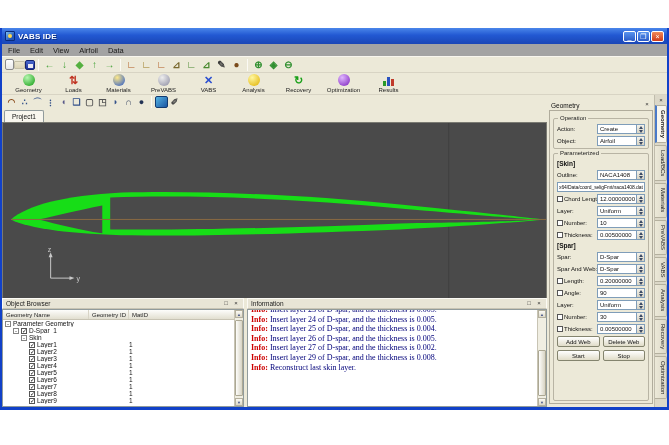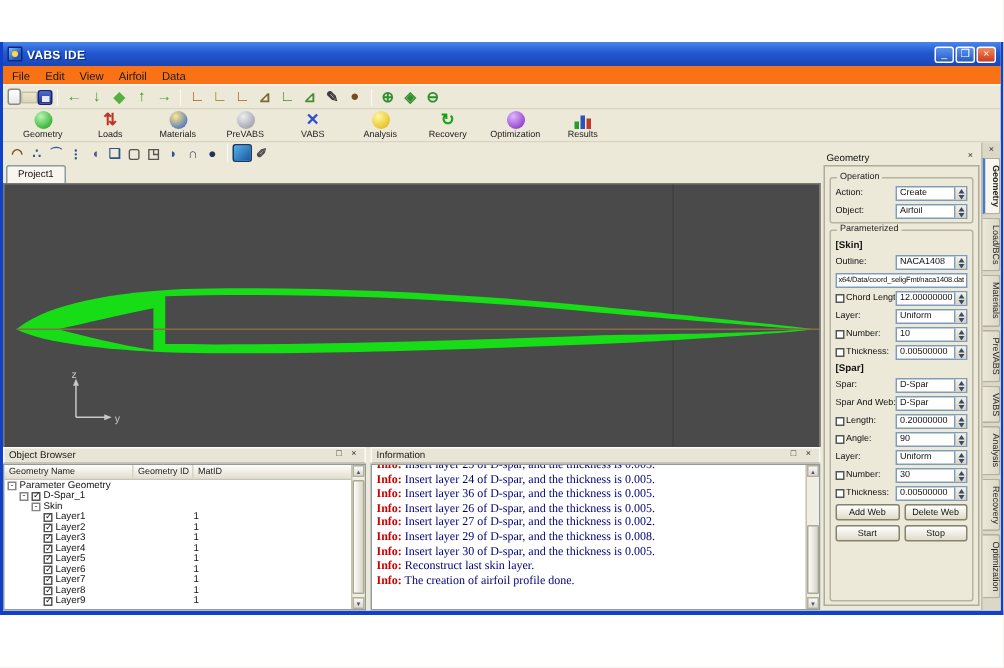--- a/index.html
+++ b/index.html
@@ -8,21 +8,21 @@
   .window{position:absolute;left:0;top:28px;width:669px;height:382px;border-left:2px solid #1141c8;border-right:2px solid #1141c8;border-bottom:3px solid #1141c8;background:#ece9d8;display:flex;flex-direction:column}
   
   .titlebar{height:16px;flex:0 0 16px;background:linear-gradient(180deg,#4a86ea 0%,#2258d2 45%,#1a46b6 100%);display:flex;align-items:center;padding:0 3px;gap:3px}
   .app-icon{width:10px;height:10px;background:linear-gradient(135deg,#7ec2f0 0%,#2255bb 70%);border:1px solid #0a2a7a;border-radius:1px;position:relative}
   .app-icon::after{content:"";position:absolute;left:2px;top:2px;width:4px;height:4px;background:#ffd84a;border-radius:50%}
   .title-text{color:#fff;font-size:8px;font-weight:bold;text-shadow:1px 1px 0 #103080;letter-spacing:.2px}
   .win-btns{margin-left:auto;display:flex;gap:1px}
   .wbtn{width:13px;height:11px;border:1px solid #fff;border-radius:2px;font-size:7px;line-height:9px;text-align:center;color:#fff;background:linear-gradient(180deg,#5a94ee,#2a5ac8)}
   .wbtn.close{background:linear-gradient(180deg,#f08a5a,#d03a1a)}
   
-  .menubar{height:12px;flex:0 0 12px;display:flex;align-items:center;padding-left:2px;font-size:7.5px;color:#1a1a1a;background:#f97316}
+  .menubar{height:12px;flex:0 0 12px;display:flex;align-items:center;padding-left:2px;font-size:7.5px;color:#1a1a1a;background:#a3a3a3}
   .menu-item{padding:0 6px 0 4px}
   
   .tb1{height:17px;flex:0 0 17px;display:flex;align-items:center;padding-left:3px;background:#ece9d8;border-top:1px solid #f8f6ee;border-bottom:1px solid #d8d4c4}
   .tb-ic{width:15px;height:14px;display:flex;align-items:center;justify-content:center;font-size:10px;font-weight:bold;border-radius:2px}
   .tb-ic.dim{opacity:.45}
   .sep{width:1px;height:12px;background:#c4c0b0;border-right:1px solid #fbfaf4;margin:0 3px}
   .i-page{background:linear-gradient(180deg,#ffffff,#e8e8e8);border:1px solid #8a8a8a;width:9px;height:11px;flex:none}
   .i-folder{background:linear-gradient(180deg,#e8e0c0,#c8bc90);border:1px solid #96906e;width:11px;height:8px;flex:none;border-radius:1px}
   .i-floppy{background:linear-gradient(180deg,#4a6ad0,#21349a);border:1px solid #15246e;width:10px;height:10px;flex:none;position:relative}
   .i-floppy::after{content:"";position:absolute;left:2px;bottom:1px;width:5px;height:4px;background:#e8e8f4}
@@ -363,27 +363,25 @@
             <span>Information</span>
             <span class="dk-btns">
               <span class="dk-btn">□</span>
               <span class="dk-btn">×</span>
             </span>
           </div>
           <div class="info-body">
             <div class="info-list">
                 <div class="info-line clip"><span class="pfx" style="color: rgb(204, 0, 0);">Info:</span><span class="msg" style="color: rgb(0, 0, 122);"> Insert layer 23 of D-spar, and the thickness is 0.005.</span></div>
                 <div class="info-line"><span class="pfx" style="color: rgb(204, 0, 0);">Info:</span><span class="msg" style="color: rgb(0, 0, 122);"> Insert layer 24 of D-spar, and the thickness is 0.005.</span></div>
-                <div class="info-line"><span class="pfx" style="color: rgb(204, 0, 0);">Info:</span><span class="msg" style="color: rgb(0, 0, 122);"> Insert layer 36 of D-spar, and the thickness is 0.005.</span></div>
+                <div class="info-line"><span class="pfx" style="color: rgb(204, 0, 0);">Info:</span><span class="msg" style="color: rgb(0, 0, 122);"> Insert layer 25 of D-spar, and the thickness is 0.004.</span></div>
                 <div class="info-line"><span class="pfx" style="color: rgb(204, 0, 0);">Info:</span><span class="msg" style="color: rgb(0, 0, 122);"> Insert layer 26 of D-spar, and the thickness is 0.005.</span></div>
                 <div class="info-line"><span class="pfx" style="color: rgb(204, 0, 0);">Info:</span><span class="msg" style="color: rgb(0, 0, 122);"> Insert layer 27 of D-spar, and the thickness is 0.002.</span></div>
                 <div class="info-line"><span class="pfx" style="color: rgb(204, 0, 0);">Info:</span><span class="msg" style="color: rgb(0, 0, 122);"> Insert layer 29 of D-spar, and the thickness is 0.008.</span></div>
-                <div class="info-line"><span class="pfx" style="color: rgb(204, 0, 0);">Info:</span><span class="msg" style="color: rgb(0, 0, 122);"> Insert layer 30 of D-spar, and the thickness is 0.005.</span></div>
                 <div class="info-line"><span class="pfx" style="color: rgb(204, 0, 0);">Info:</span><span class="msg" style="color: rgb(0, 0, 122);"> Reconstruct last skin layer.</span></div>
-                <div class="info-line"><span class="pfx" style="color: rgb(204, 0, 0);">Info:</span><span class="msg" style="color: rgb(0, 0, 122);"> The creation of airfoil profile done.</span></div>
               </div>
             <div class="info-scroll">
               <span class="sb-btn">▲</span>
               <span class="sb-track">
                   <span class="sb-thumb" style="top:40%;bottom:2px"></span>
                 </span>
               <span class="sb-btn">▼</span>
             </div>
           </div>
         </div>

